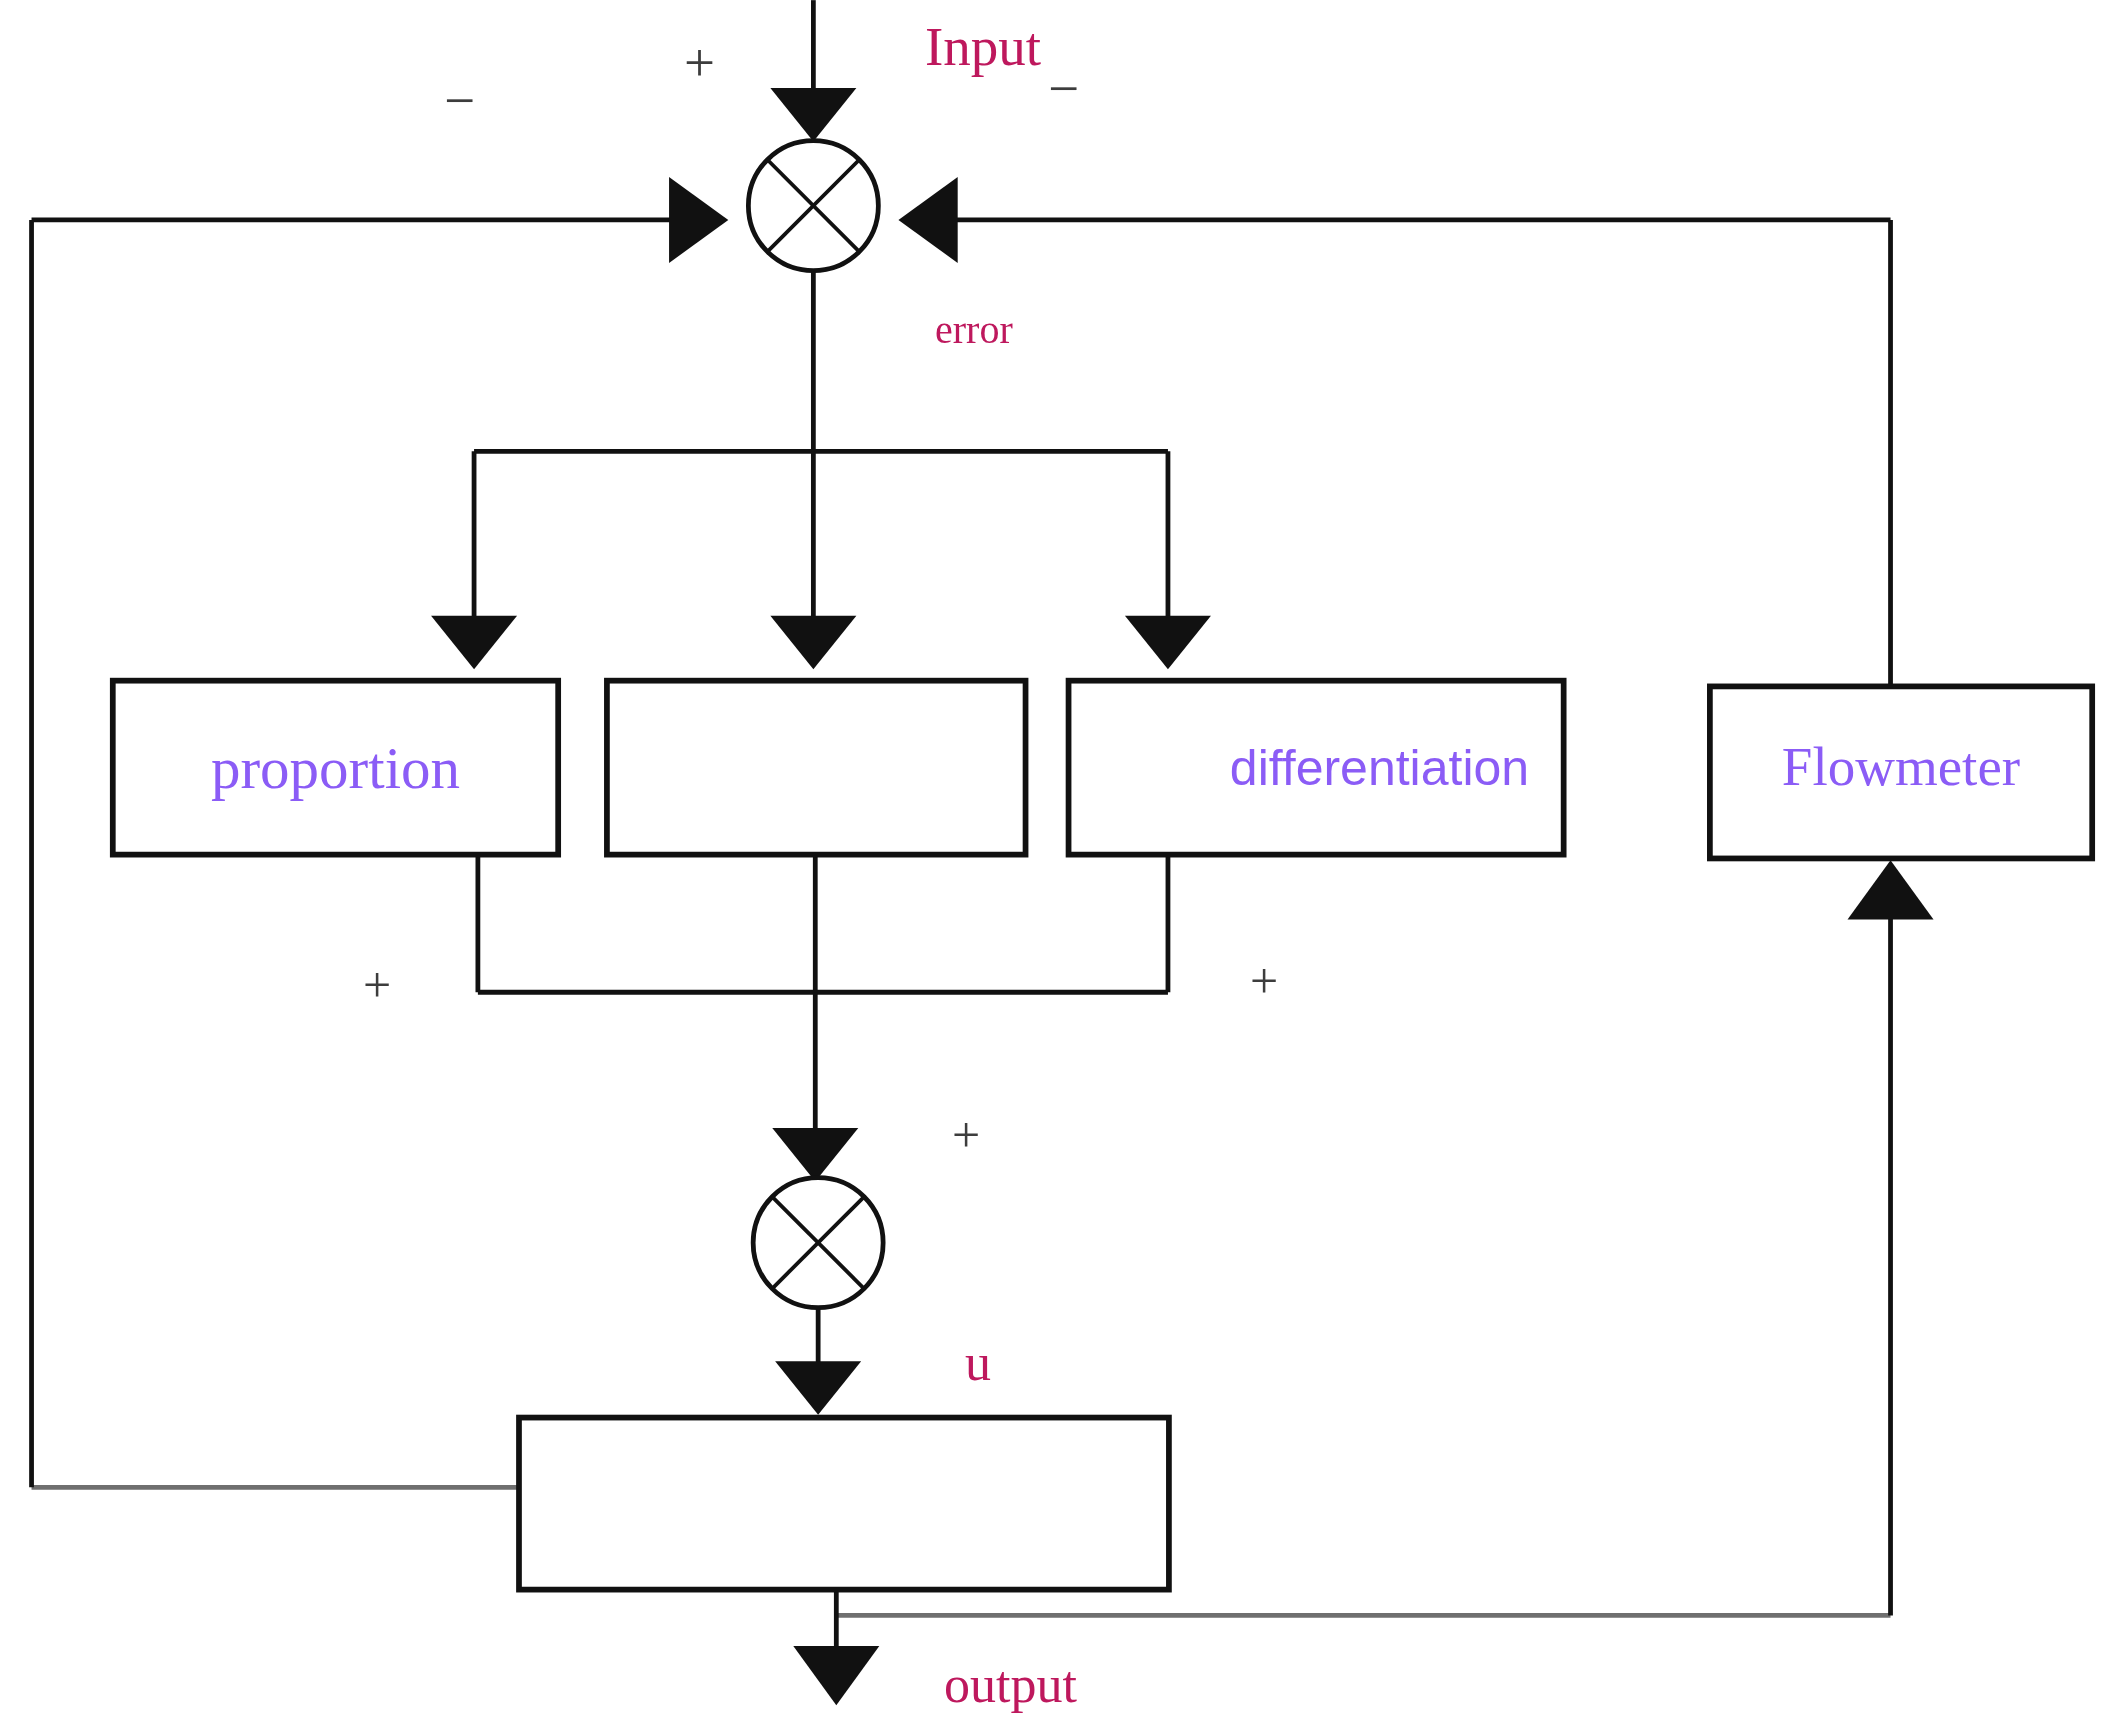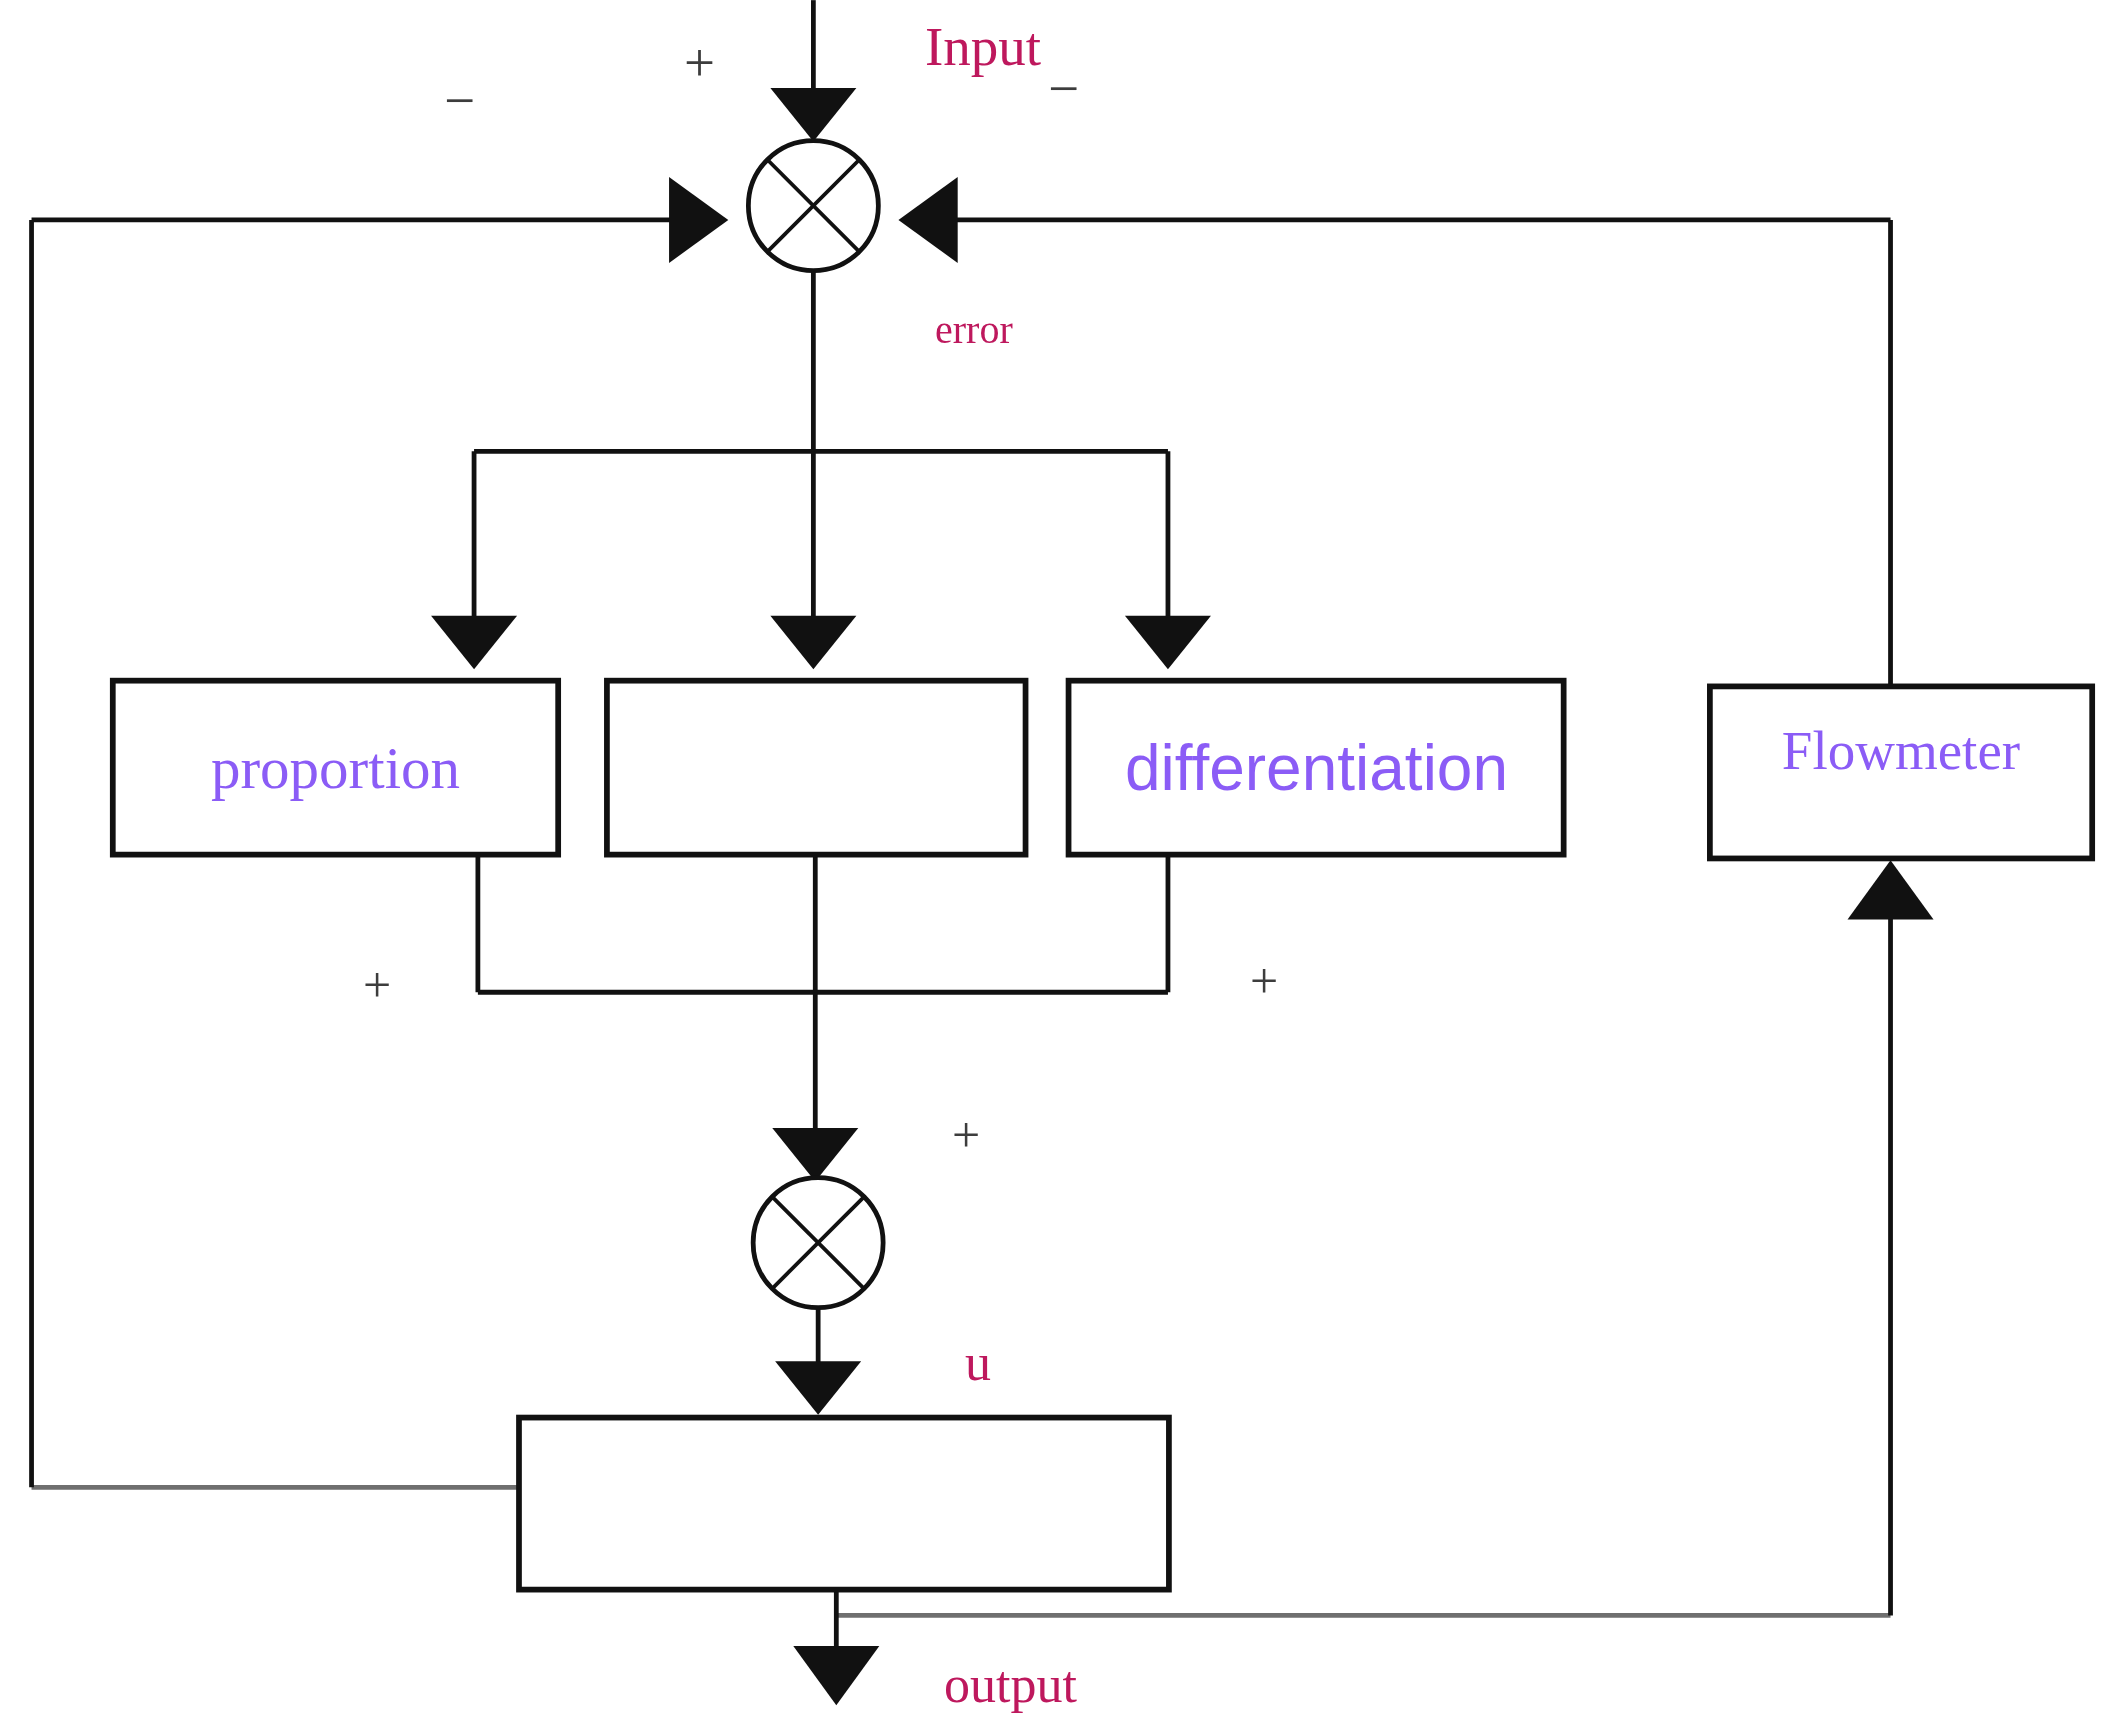--- a/index.html
+++ b/index.html
@@ -117,23 +117,23 @@
       <rect x="635" y="712" width="438" height="182" fill="#ffffff" stroke="#111111" stroke-width="6"></rect>
       <rect x="1118" y="712" width="518" height="182" fill="#ffffff" stroke="#111111" stroke-width="6"></rect>
       <rect x="1789" y="718" width="400" height="180" fill="#ffffff" stroke="#111111" stroke-width="6"></rect>
       <rect x="543" y="1483" width="680" height="180" fill="#ffffff" stroke="#111111" stroke-width="6"></rect>
     </g>
   </svg>
 
   <div class="blk-label serif-lbl" style="left:113px; top:681px; width:445px; height:174px; font-size:59px;">proportion</div>
 
 
-  <div class="blk-label sans-lbl" style="left:1069px; top:681px; width:495px; height:174px; font-size:64px;">differentiation</div>
+  <div class="blk-label sans-lbl" style="left:1132px; top:681px; width:495px; height:174px; font-size:50px;">differentiation</div>
 
-  <div class="blk-label serif-lbl" style="left:1710px; top:664px; width:382px; height:172px; font-size:55px;">Flowmeter</div>
+  <div class="blk-label serif-lbl" style="left:1710px; top:680px; width:382px; height:172px; font-size:55px;">Flowmeter</div>
 
 
   <div class="sig-label" style="left:925px; top:15.3px; font-size:55px;">Input</div>
 
   <div class="sig-label" style="left:935px; top:306px; font-size:40px;">error</div>
 
   <div class="sig-label" style="left:965px; top:1333px; font-size:52px;">u</div>
 
   <div class="sig-label" style="left:944px; top:1655px; font-size:52px;">output</div>
 

